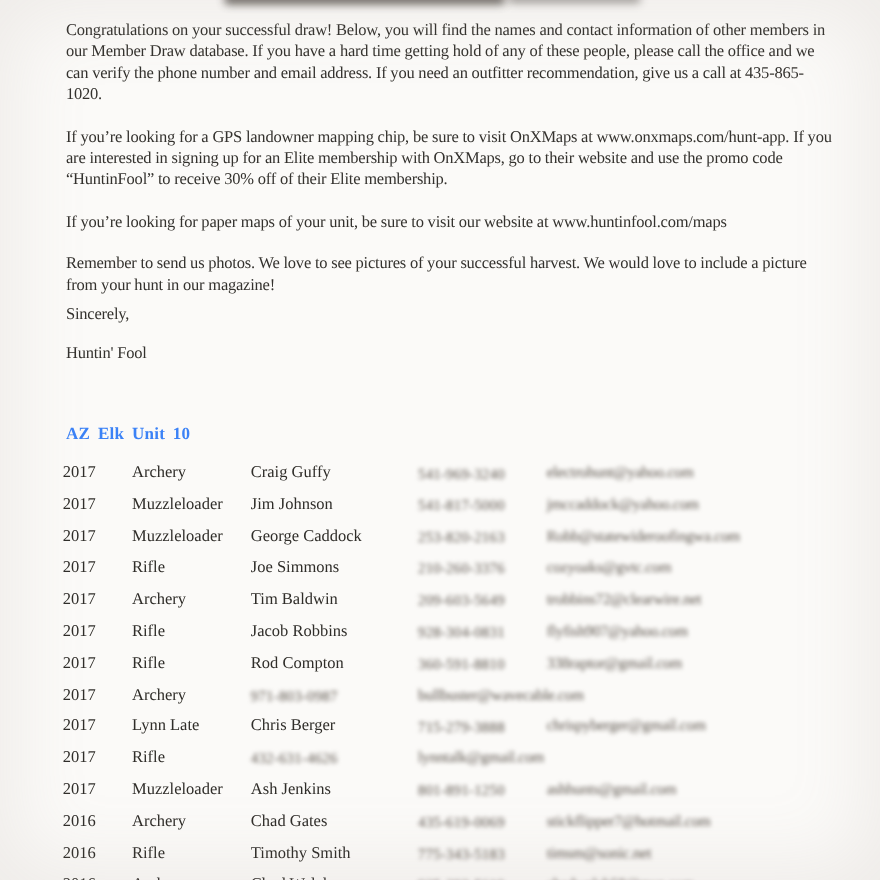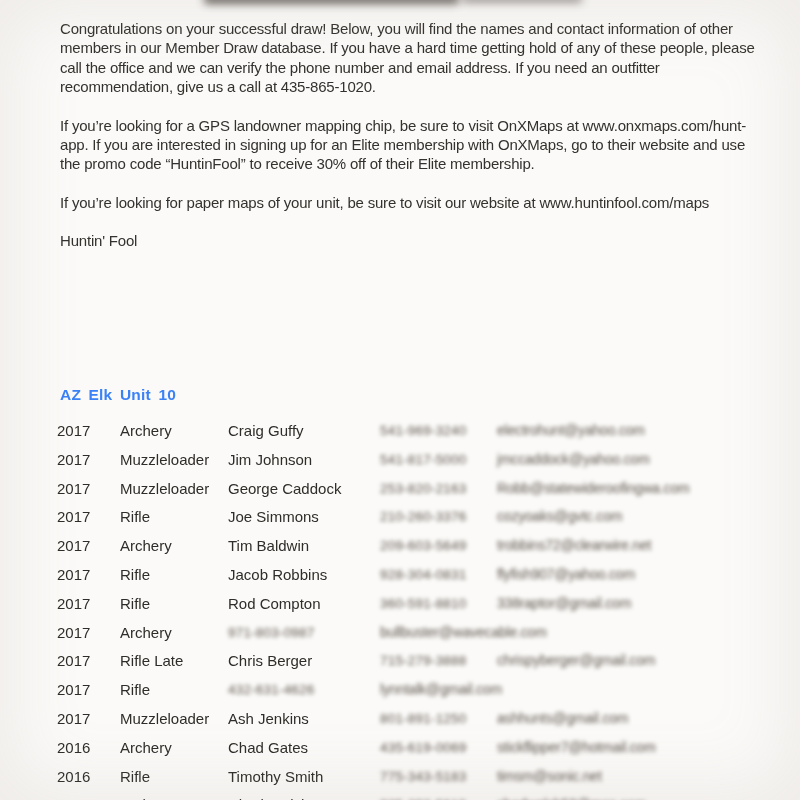--- a/index.html
+++ b/index.html
@@ -2,21 +2,21 @@
 <html><head>
 <meta charset="utf-8">
 <style>
   html,body { margin:0; padding:0; }
   body {
     width:800px; height:800px; overflow:hidden; position:relative;
     background:#fbfaf8;
     font-family:"Liberation Sans", sans-serif;
     color:#34322e;
   }
-  .page { position:absolute; inset:0; }
+  .page { position:absolute; inset:0;font-family:Liberation Serif, serif; }
   .vignette {
     position:absolute; inset:0; pointer-events:none;
     box-shadow: inset 0 0 70px 12px rgba(160,152,140,0.14);
   }
   
   .smudge { position:absolute; background:#46413b; filter:blur(4px); border-radius:3px; }
   .smudge-a { top:-6px; left:204px; width:255px; height:10px; opacity:.8; }
   .smudge-b { top:-6px; left:462px; width:120px; height:9px; opacity:.5; }
 
   .letter {
@@ -52,20 +52,22 @@
 
 <div class="page">
 
   <div class="smudge smudge-a"></div>
   <div class="smudge smudge-b"></div>
 
   <div class="letter">
     <p>Congratulations on your successful draw! Below, you will find the names and contact information of other members in our Member Draw database. If you have a hard time getting hold of any of these people, please call the office and we can verify the phone number and email address. If you need an outfitter recommendation, give us a call at 435-865-1020.</p>
     <p>If you’re looking for a GPS landowner mapping chip, be sure to visit OnXMaps at www.onxmaps.com/hunt-app.  If you are interested in signing up for an Elite membership with OnXMaps, go to their website and use the promo code “HuntinFool” to receive 30% off of their Elite membership.</p>
     <p class="maps">If you’re looking for paper maps of your unit, be sure to visit our website at www.huntinfool.com/maps</p>
+    <p class="photos">Remember to send us photos. We love to see pictures of your successful harvest. We would love to include a picture from your hunt in our magazine!</p>
+    <p class="closing">Sincerely,</p>
     <p class="signature">Huntin' Fool</p>
   </div>
 
   <h2 class="section-heading">AZ Elk Unit 10</h2>
 
   <div class="member-table">
   <div class="row">
     <span class="cell year">2017</span>
     <span class="cell weapon">Archery</span>
     <span class="cell name">Craig Guffy</span>
@@ -123,21 +125,21 @@
 
   <div class="row">
     <span class="cell year">2017</span>
     <span class="cell weapon">Archery</span>
     <span class="cell phone blur">971-803-0987</span>
     <span class="cell email blur">bullbuster@wavecable.com</span>
   </div>
 
   <div class="row">
     <span class="cell year">2017</span>
-    <span class="cell weapon">Rifle Late</span>
+    <span class="cell weapon">Lynn Late</span>
     <span class="cell name">Chris Berger</span>
     <span class="cell phone blur">715-279-3888</span>
     <span class="cell email blur">chrispyberger@gmail.com</span>
   </div>
 
   <div class="row">
     <span class="cell year">2017</span>
     <span class="cell weapon">Rifle</span>
     <span class="cell phone blur">432-631-4626</span>
     <span class="cell email blur">lynntalk@gmail.com</span>

